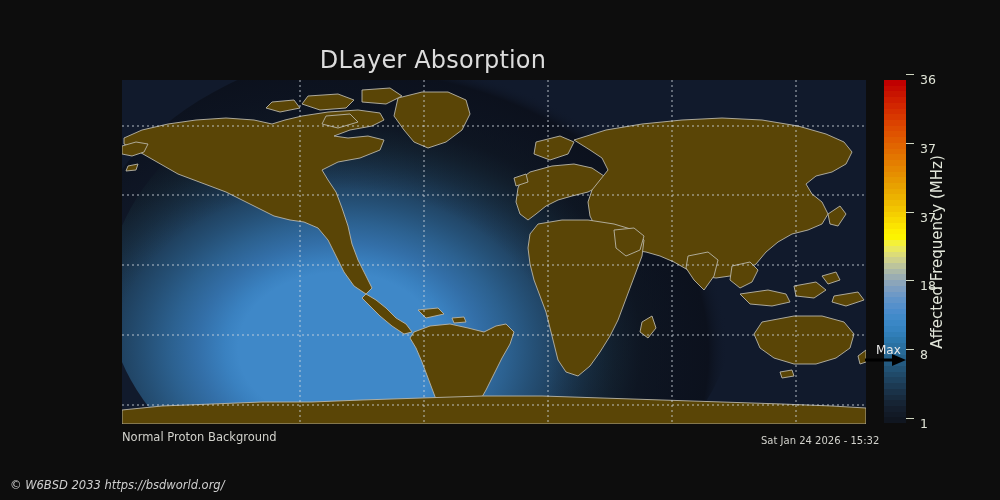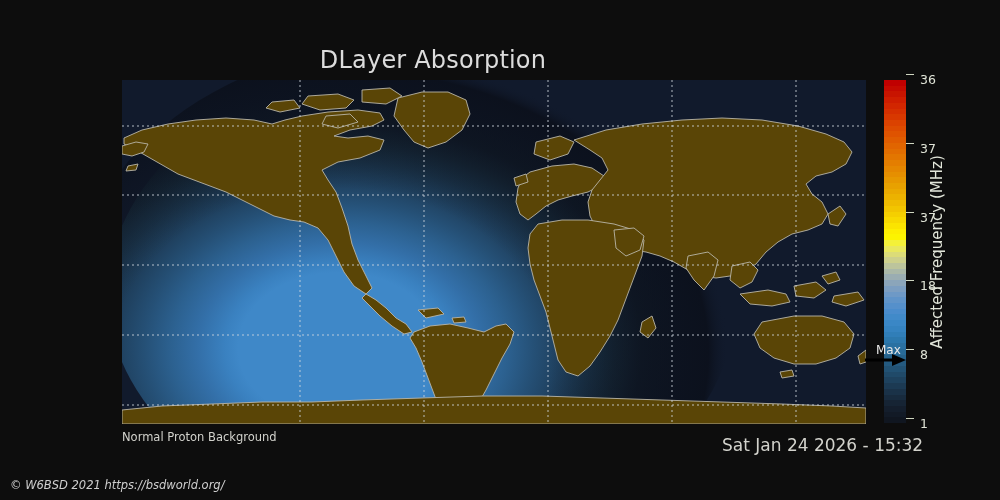--- a/index.html
+++ b/index.html
@@ -47,21 +47,21 @@
   .maxmark{position:absolute;left:864px;top:345px;width:44px;height:24px;}
   .maxmark .lbl{
     position:absolute;left:12px;top:0;font-size:12px;color:#e8e8e8;line-height:10px;
   }
   .maxmark svg{position:absolute;left:0;top:9px;}
 
   
   .note{position:absolute;left:122px;font-size:11.5px;color:#d2d2cc;}
   .note.l1{top:430px;}
   .note.l2{top:445px;}
-  .stamp{position:absolute;left:722px;top:435px;font-size:17px;color:#d2d2cc;}
+  .stamp{position:absolute;left:761px;top:435px;font-size:10px;color:#d2d2cc;}
   .copy{
     position:absolute;left:10px;top:478px;font-size:11.5px;color:#cfcfcf;
     font-style:italic;
   }
 </style>
 </head>
 <body>
 
 <div id="stage">
 
@@ -283,15 +283,15 @@
   <div class="maxmark">
     <span class="lbl">Max</span>
     <svg width="44" height="14" viewBox="0 0 44 14">
       <line x1="1" y1="6" x2="30" y2="6" stroke="#000" stroke-width="3"></line>
       <polygon points="28,0 42,6 28,12" fill="#000"></polygon>
     </svg>
   </div>
 
   <div class="note l1">Normal Proton Background</div>
   <div class="stamp">Sat Jan 24 2026 - 15:32</div>
-  <div class="copy">© W6BSD 2021 https://bsdworld.org/</div>
+  <div class="copy">© W6BSD 2033 https://bsdworld.org/</div>
 
 </div>
 
 </body></html>

